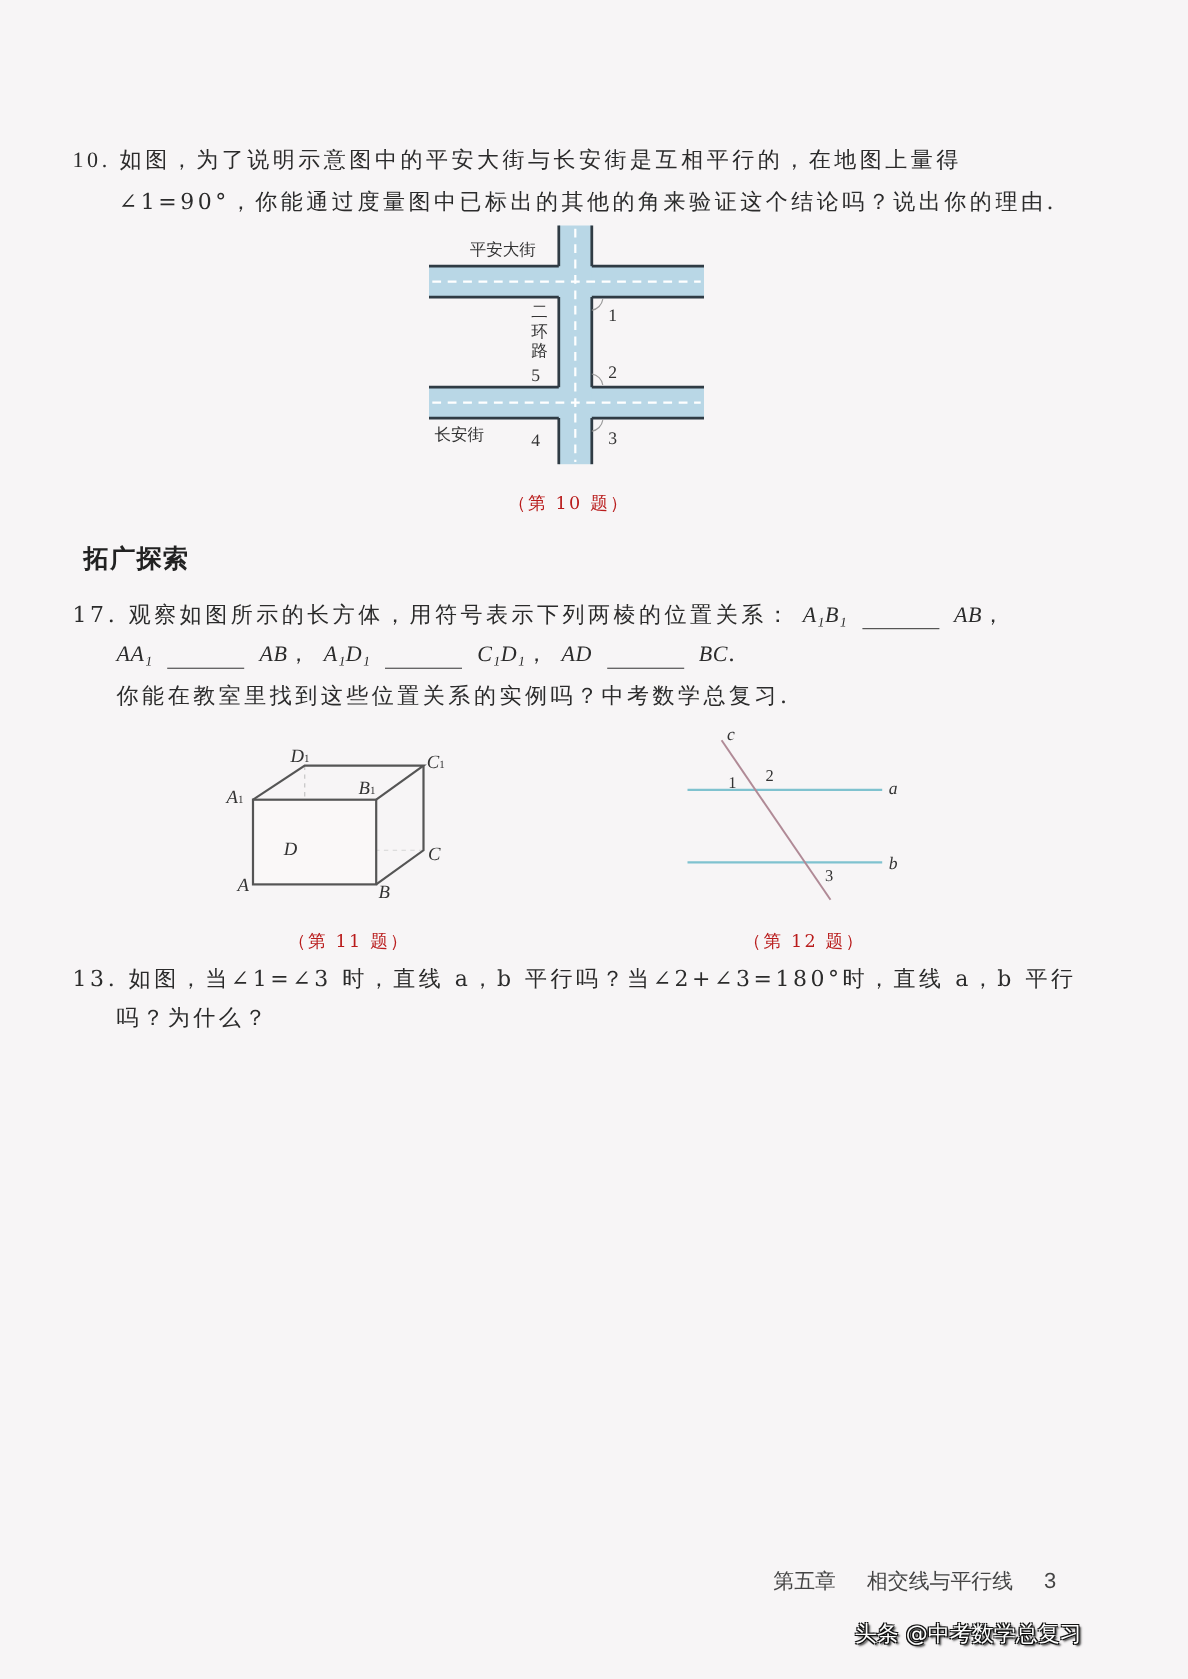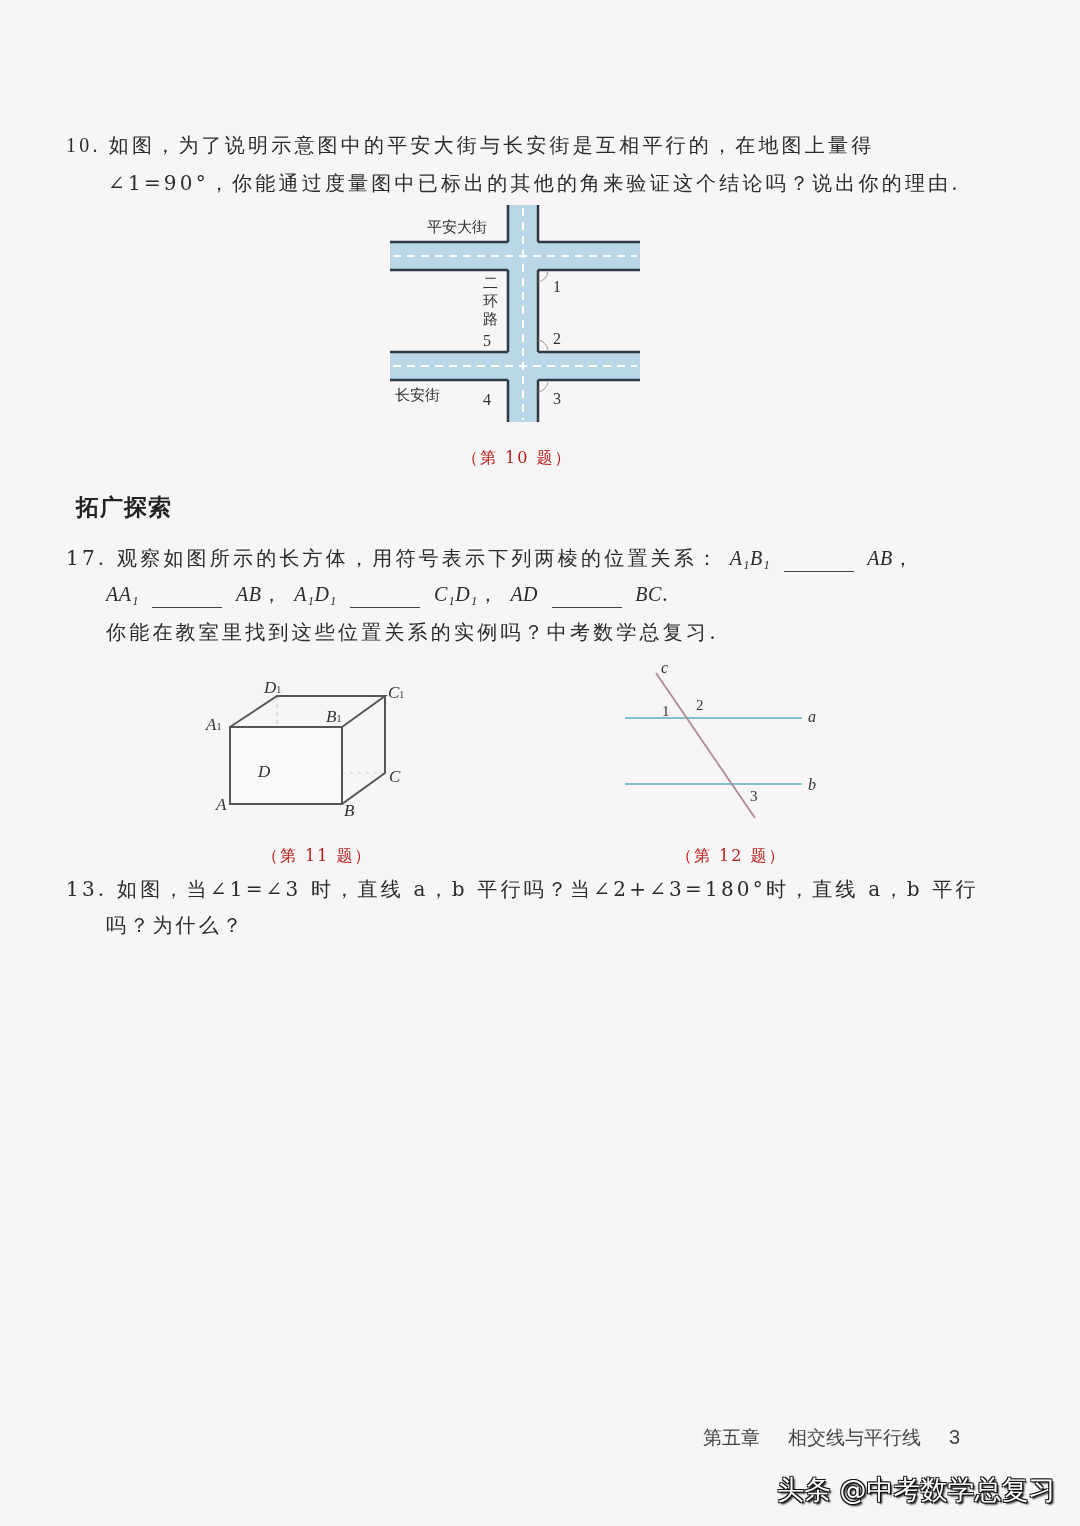--- a/index.html
+++ b/index.html
@@ -7,21 +7,21 @@
     width:1080px; height:1526px; background:#f7f5f6; position:relative; overflow:hidden;
     font-family: "DejaVu Serif", "Liberation Serif", serif; color:#2a2a2a;
   }
   .abs { position:absolute; }
   .qline { position:absolute; font-size:20px; letter-spacing:3.2px; white-space:nowrap; color:#2b2b2b; }
   .caption { position:absolute; font-size:16px; color:#b91c1c; white-space:nowrap; letter-spacing:2px; }
   .section-title { position:absolute; left:60px; top:492px; font-family:"DejaVu Sans", "Liberation Sans", sans-serif; font-weight:bold; font-size:23px; color:#222; letter-spacing:1px;margin-left:16px; }
   .footer { position:absolute; top:1425px; left:703px; font-size:19px; color:#444; white-space:nowrap; }
   .footer .pn { margin-left:22px; font-family:"Liberation Sans", sans-serif; font-size:20px; }
   .footer .ch { margin-right:22px; }
-  .watermark { position:absolute; left:777px; top:1472px; font-family:"DejaVu Sans", "Liberation Sans", sans-serif; font-size:27px; color:#ffffff;
+  .watermark { position:absolute; left:777px; top:1472px; font-family:"DejaVu Sans", "Liberation Sans", sans-serif; font-size:20px; color:#ffffff;
     text-shadow: 1px 1px 0 #111, -1px -1px 0 #111, 1px -1px 0 #111, -1px 1px 0 #111, 2px 2px 2px #000; white-space:nowrap; }
   .blank { display:inline-block; width:70px; border-bottom:1.5px solid #444; height:18px; vertical-align:bottom; margin:0 4px; }
   .it { font-style:italic; font-family:Liberation Serif, serif; letter-spacing:0.5px; }
   svg text { font-family:"Liberation Serif", "DejaVu Serif", serif; }
 </style>
 </head>
 <body>
 
 <div class="qline" style="left:66px; top:132px;font-family:Liberation Serif, serif;">
   <span>10.</span>

